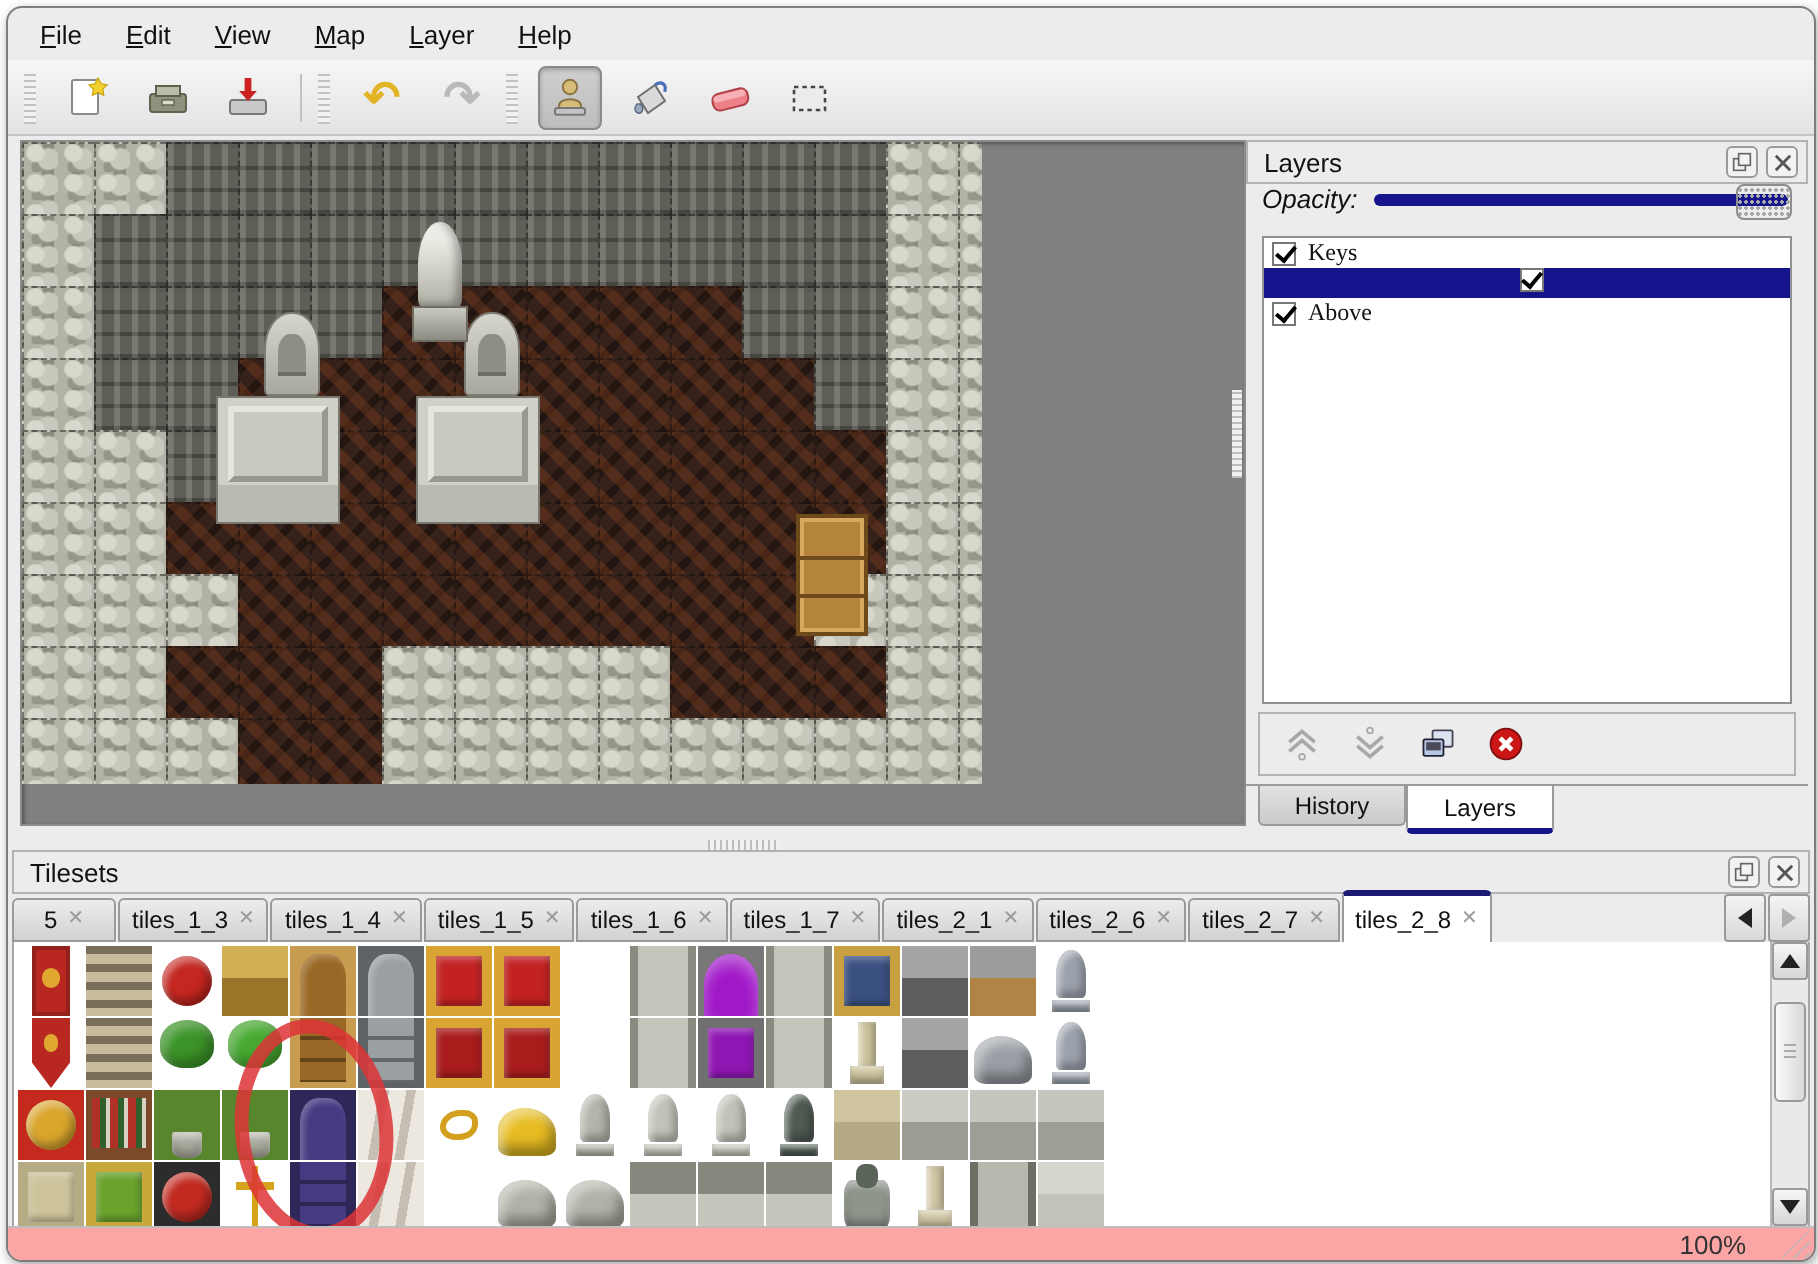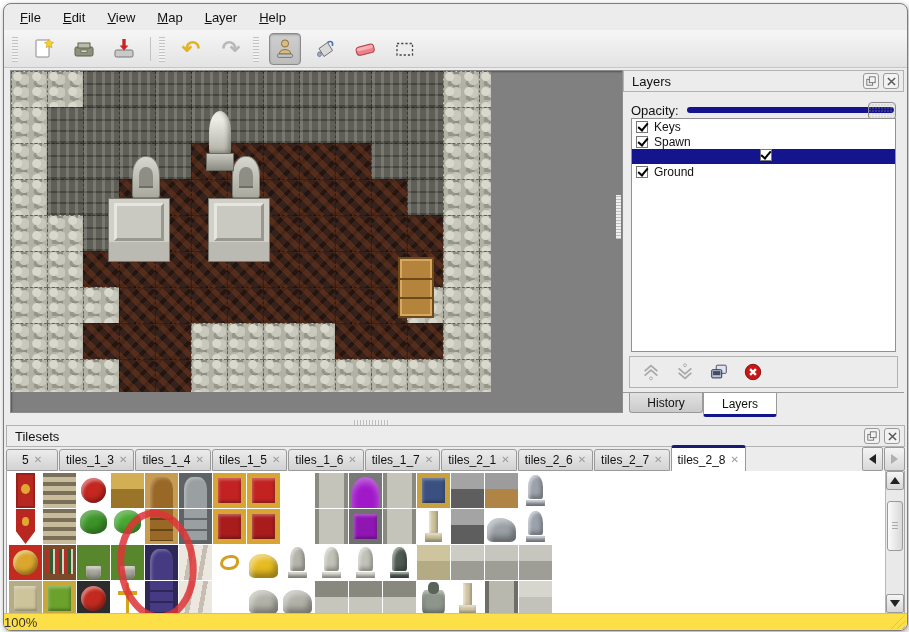--- a/index.html
+++ b/index.html
@@ -58,28 +58,28 @@
   .mo-crate::after{content:"";position:absolute;left:0;right:0;top:66%;height:2px;background:#6e4a1a;}
   .vgrip{position:absolute;left:612px;top:128px;width:5px;height:44px;
     background:repeating-linear-gradient(0deg,#bdbdbd 0 1px,#f0f0f0 1px 3px);}
   
   .dock{position:absolute;left:619px;top:3px;width:281px;height:348px;}
   .dock-titlebar{position:relative;height:20px;border:1px solid #b2b2b2;background:#ececec;
     display:flex;align-items:center;padding:0 4px 0 8px;}
   .dock-title{flex:1;font-size:13px;}
   .mini-btn{width:14px;height:14px;border:1px solid #9a9a9a;border-radius:3px;margin-left:4px;
     display:flex;align-items:center;justify-content:center;background:#f2f2f2;}
-  .opacity-row{display:flex;align-items:flex-end;height:26px;padding:0 8px;gap:8px;}
+  .opacity-row{display:flex;align-items:flex-start;height:26px;padding:0 8px;gap:8px;font-style:italic;}
   .slider{position:relative;flex:1;height:16px;}
   .slider-track{position:absolute;left:0;right:2px;top:5px;height:6px;border-radius:3px;background:#14148c;}
   .slider-handle{position:absolute;right:0;top:0;width:26px;height:16px;border:1px solid #8e8e8e;border-radius:4px;
     background:linear-gradient(180deg,#fafafa,#d2d2d2);
     background-image:radial-gradient(#a8a8a8 .8px,transparent 1px);background-size:3px 3px;background-position:center;}
   .layer-list{position:absolute;left:8px;right:8px;top:48px;height:232px;background:#fff;border:1px solid #919191;overflow:hidden;}
-  .layer-row{display:flex;align-items:center;height:15px;font-size:12px;gap:6px;padding-left:4px;}
+  .layer-row{display:flex;align-items:center;height:15px;font-size:12px;gap:6px;padding-left:4px;font-family:Liberation Serif, serif;}
   .layer-row.selected{background:#14148c;color:#fff;flex-direction:column;}
   .cbox{width:10px;height:10px;border:1px solid #777;background:#fff;position:relative;flex:0 0 auto;}
   .cbox.checked::after{content:"";position:absolute;left:2.5px;top:-1px;width:4px;height:8px;
     border:solid #000;border-width:0 2px 2px 0;transform:rotate(40deg);}
   .layer-btnbar{position:absolute;left:6px;right:6px;top:286px;height:30px;border:1px solid #b2b2b2;
     display:flex;align-items:center;gap:12px;padding-left:10px;background:#ececec;}
   .lb{width:22px;height:22px;display:flex;align-items:center;justify-content:center;}
   .dock-tabs{position:absolute;left:0;right:0;top:322px;height:24px;border-top:1px solid #9a9a9a;display:flex;padding-left:6px;}
   .dtab{min-width:56px;padding:0 8px;height:19px;display:flex;align-items:center;justify-content:center;font-size:12px;
     background:linear-gradient(180deg,#e2e2e2,#cacaca);border:1px solid #9a9a9a;border-top:none;border-radius:0 0 3px 3px;}
@@ -164,22 +164,22 @@
   .vs-btn{position:absolute;left:0;right:0;height:17px;border:1px solid #9a9a9a;border-radius:2px;
     background:linear-gradient(180deg,#f6f6f6,#d6d6d6);display:flex;align-items:center;justify-content:center;}
   .vs-up{top:0;} .vs-down{bottom:0;}
   .tri-u{width:0;height:0;border:5px solid transparent;border-bottom:7px solid #222;border-top:none;}
   .tri-d{width:0;height:0;border:5px solid transparent;border-top:7px solid #222;border-bottom:none;}
   .vs-thumb{position:absolute;left:1px;right:1px;top:30px;height:48px;border:1px solid #9a9a9a;border-radius:3px;
     background:linear-gradient(90deg,#fafafa,#d8d8d8);}
   .vs-thumb::after{content:"";position:absolute;left:4px;right:4px;top:20px;height:8px;
     background:repeating-linear-gradient(180deg,#aaa 0 1px,transparent 1px 3px);}
   
-  .statusbar{position:absolute;left:0;right:0;bottom:0;height:16px;background:#fde047;border-top:1px solid #bdbdbd;
-    display:flex;align-items:center;justify-content:flex-start;font-size:13px;color:#333;}
+  .statusbar{position:absolute;left:0;right:0;bottom:0;height:16px;background:#fca5a5;border-top:1px solid #bdbdbd;
+    display:flex;align-items:center;justify-content:flex-end;font-size:13px;color:#333;}
   .zoom-label{margin-right:34px;}
   .resize-grip{position:absolute;right:2px;bottom:1px;width:16px;height:14px;opacity:.8;
     background:repeating-linear-gradient(135deg,transparent 0 3px,#b8b8b8 3px 4px);
     clip-path:polygon(100% 0,100% 100%,0 100%);}
 </style>
 </head>
 <body>
 
 <div class="window">
 
@@ -415,31 +415,27 @@
         <span class="slider">
           <span class="slider-track"></span>
           <span class="slider-handle"></span>
         </span>
       </div>
       <div class="layer-list">
           <div class="layer-row">
             <span class="cbox checked"></span>
             <span>Keys</span>
           </div>
-          <div class="layer-row">
-            <span class="cbox checked"></span>
-            <span>Spawn</span>
-          </div>
           <div class="layer-row selected">
             <span class="cbox checked"></span>
             <span>Objects</span>
           </div>
           <div class="layer-row">
             <span class="cbox checked"></span>
-            <span>Ground</span>
+            <span>Above</span>
           </div>
         </div>
       <div class="layer-btnbar">
           <span class="lb">
             <svg width="20" height="20" viewBox="0 0 22 22">
               <path d="M4 10 L11 4 18 10 M4 15 L11 9 18 15" fill="none" stroke="#a9a9a9" stroke-width="2"></path>
               <circle cx="11" cy="18" r="1.6" fill="none" stroke="#a9a9a9"></circle>
             </svg>
           </span>
           <span class="lb">

